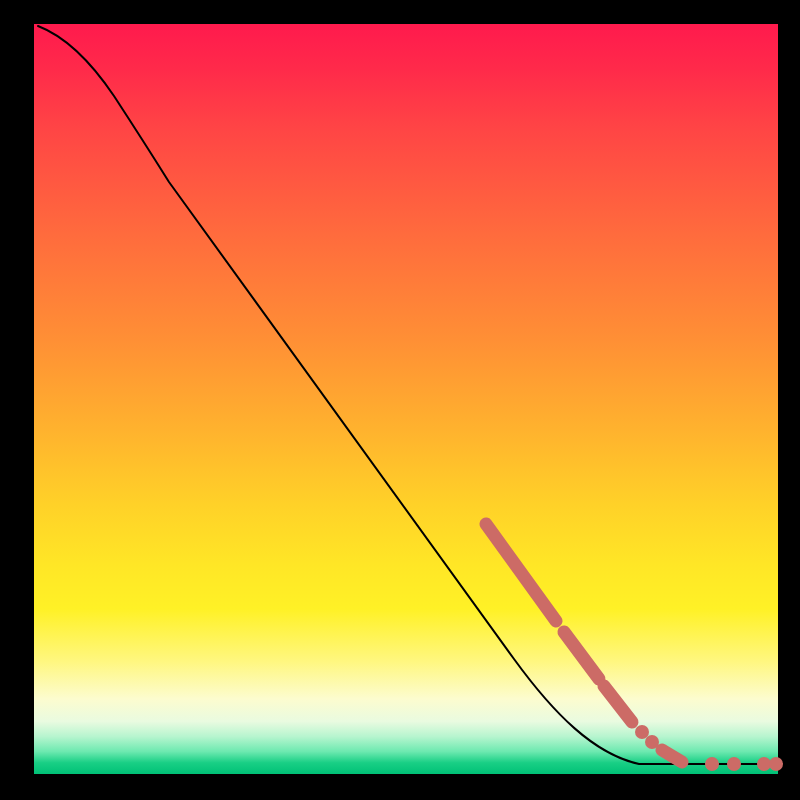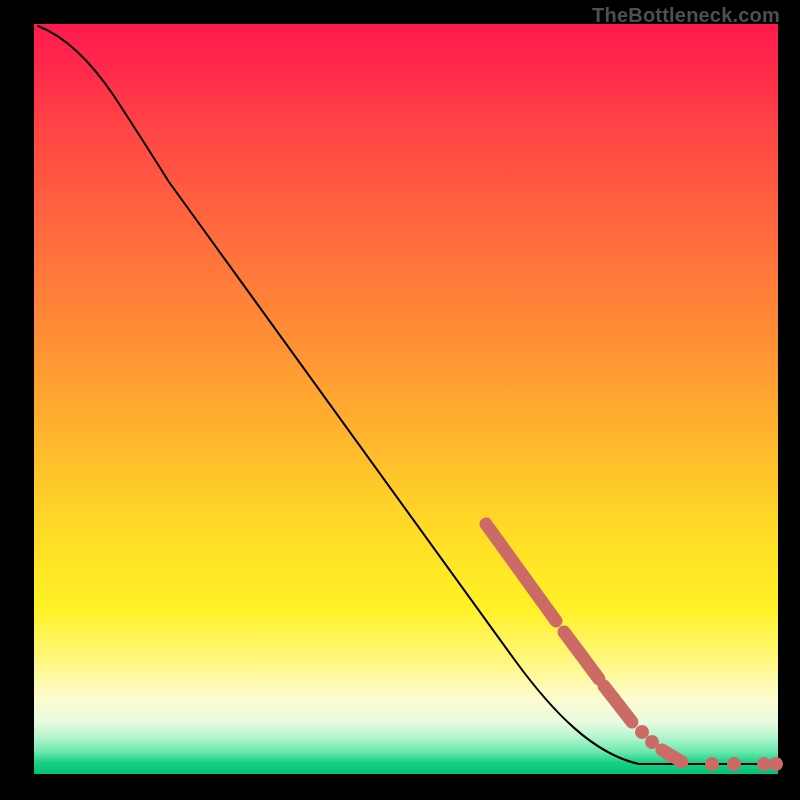--- a/index.html
+++ b/index.html
@@ -105,15 +105,14 @@
       <line class="marker-seg" x1="628" y1="726" x2="648" y2="738"></line>
 
       <circle class="marker" cx="678" cy="740" r="7"></circle>
       <circle class="marker" cx="700" cy="740" r="7"></circle>
       <circle class="marker" cx="730" cy="740" r="7"></circle>
       <circle class="marker" cx="742" cy="740" r="7"></circle>
     </svg>
 
   </div>
 
-  <div class="watermark">TheBottleneck.com</div>
 
 </div>
 
 </body></html>

